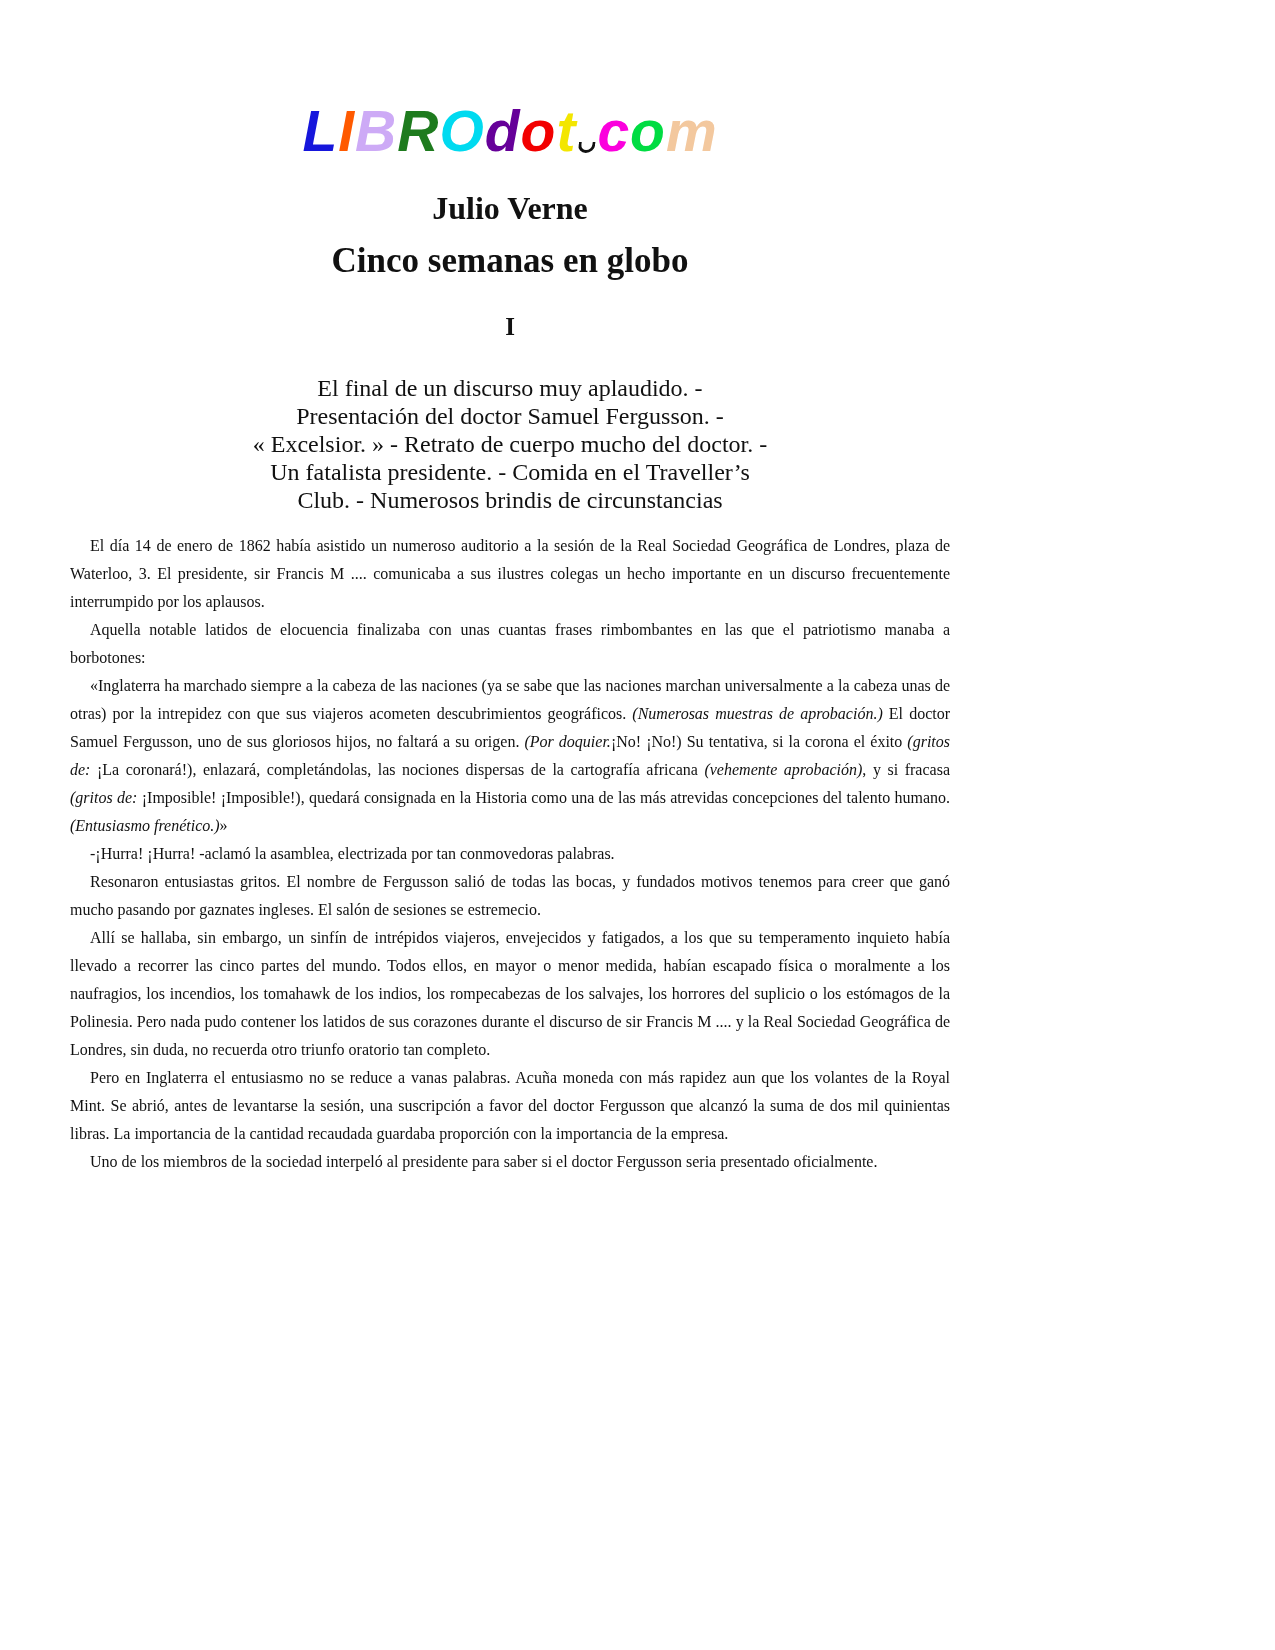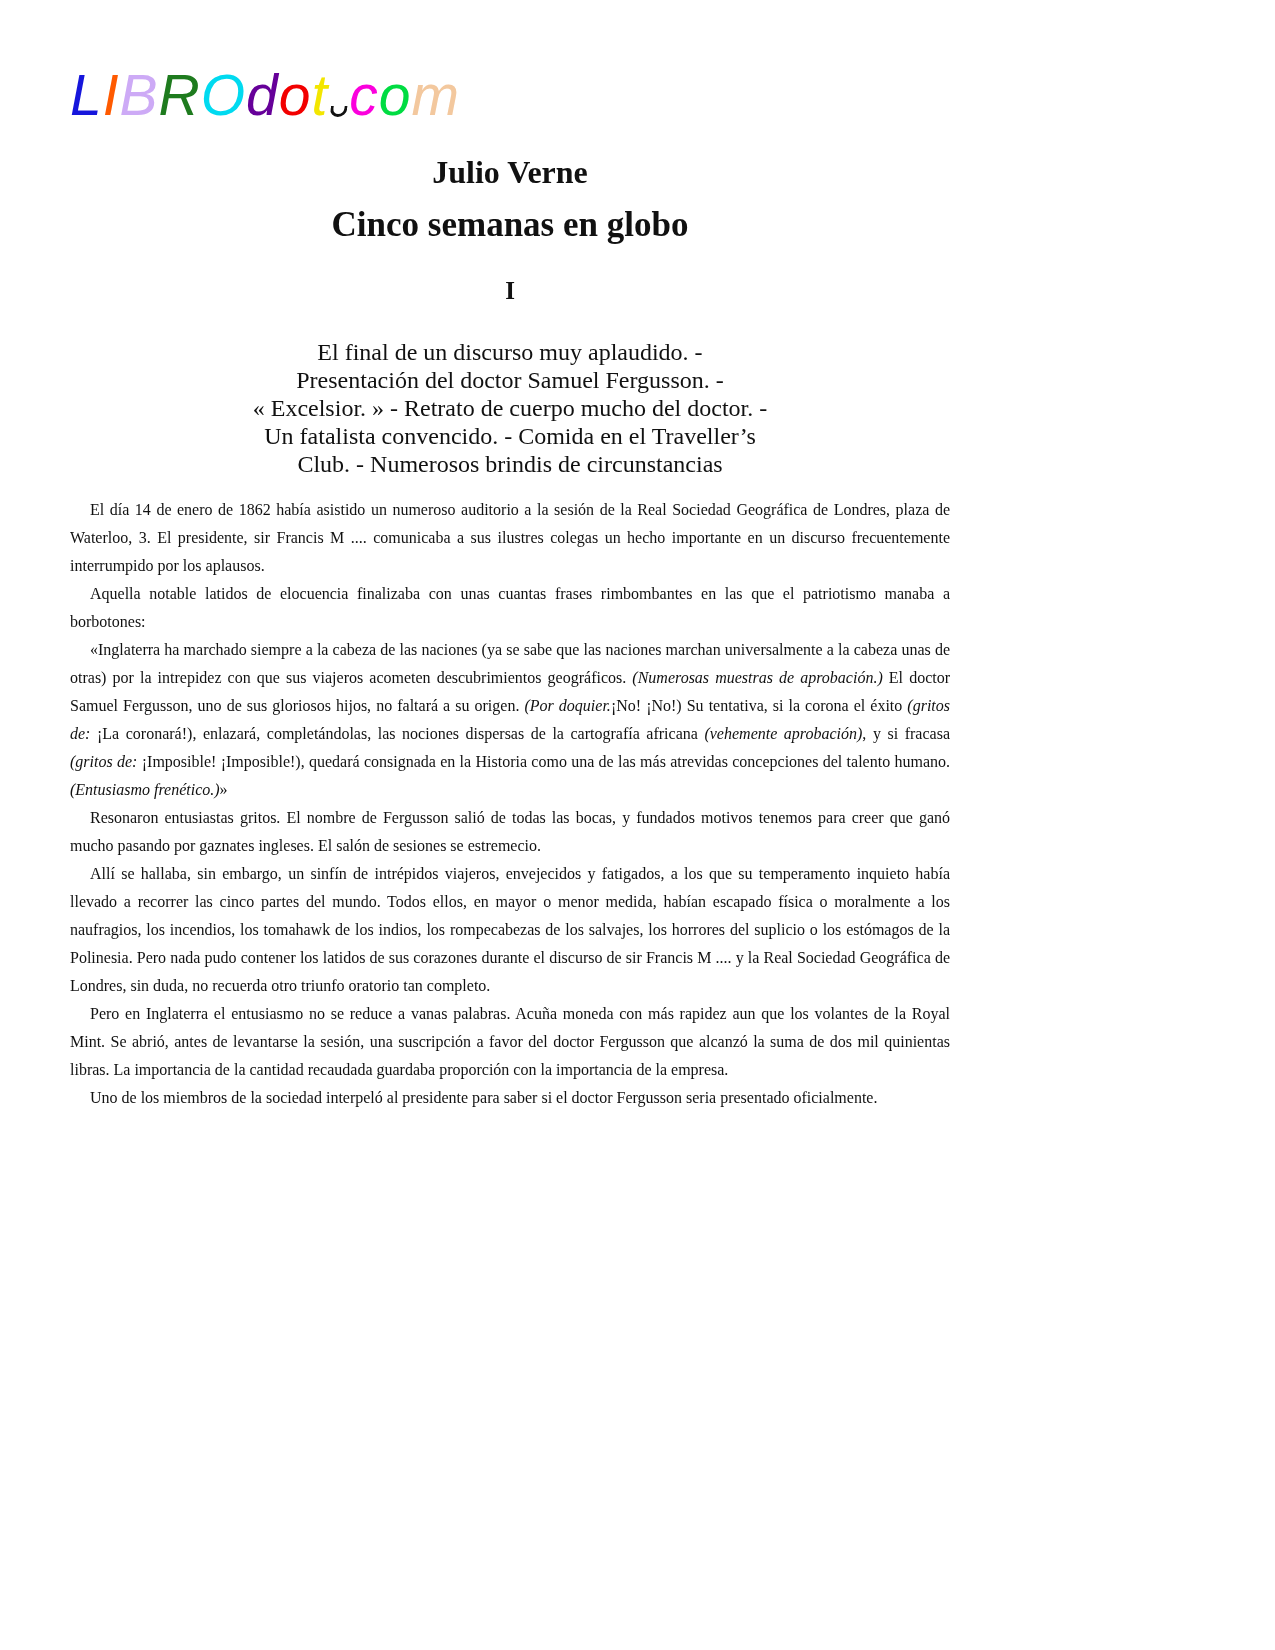--- a/index.html
+++ b/index.html
@@ -15,24 +15,24 @@
     color: #111111;
     font-family: "Liberation Serif", serif;
     overflow: hidden;
   }
   .content {
     margin-left: 70px;
     width: 880px;
   }
   
   .logo {
-    padding-top: 60px;
-    text-align: left;
+    padding-top: 96px;
+    text-align: center;
     font-family: "Liberation Sans", sans-serif;
-    font-weight: normal;
+    font-weight: bold;
     font-style: italic;
     font-size: 57px;
     line-height: 70px;
     letter-spacing: 1px;
     white-space: nowrap;
   }
   .logo-letter { display: inline; }
   .dot-mark {
     display: inline-block;
     width: 11px;
@@ -98,28 +98,29 @@
     <div class="author">Julio Verne</div>
 
     <h1 class="book-title">Cinco semanas en globo</h1>
 
     <div class="chapter">I</div>
 
     <div class="summary">
         <div class="summary-line">El final de un discurso muy aplaudido. -</div>
         <div class="summary-line">Presentación del doctor Samuel Fergusson. -</div>
         <div class="summary-line">« Excelsior. » - Retrato de cuerpo mucho del doctor. -</div>
-        <div class="summary-line">Un fatalista convencido. - Comida en el Traveller’s</div>
+        <div class="summary-line">Un fatalista presidente. - Comida en el Traveller’s</div>
         <div class="summary-line">Club. - Numerosos brindis de circunstancias</div>
       </div>
 
     <div class="body-text">
         <p><span class="seg-roman">El día 14 de enero de 1862 había asistido un numeroso auditorio a la sesión de la Real Sociedad Geográfica de Londres, plaza de Waterloo, 3. El presidente, sir Francis M .... comunicaba a sus ilustres colegas un hecho importante en un discurso frecuentemente interrumpido por los aplausos.</span></p>
         <p><span class="seg-roman">Aquella notable latidos de elocuencia finalizaba con unas cuantas frases rimbombantes en las que el patriotismo manaba a borbotones:</span></p>
         <p><span class="seg-roman">«Inglaterra ha marchado siempre a la cabeza de las naciones (ya se sabe que las naciones marchan universalmente a la cabeza unas de otras) por la intrepidez con que sus viajeros acometen descubrimientos geográficos. </span><span class="seg-italic">(Numerosas muestras de aprobación.)</span><span class="seg-roman"> El doctor Samuel Fergusson, uno de sus gloriosos hijos, no faltará a su origen. </span><span class="seg-italic">(Por doquier.</span><span class="seg-roman">¡No! ¡No!) Su tentativa, si la corona el éxito </span><span class="seg-italic">(gritos de:</span><span class="seg-roman"> ¡La coronará!), enlazará, completándolas, las nociones dispersas de la cartografía africana </span><span class="seg-italic">(vehemente aprobación)</span><span class="seg-roman">, y si fracasa </span><span class="seg-italic">(gritos de:</span><span class="seg-roman"> ¡Imposible! ¡Imposible!), quedará consignada en la Historia como una de las más atrevidas concepciones del talento humano. </span><span class="seg-italic">(Entusiasmo frenético.)</span><span class="seg-roman">»</span></p>
+        <p><span class="seg-roman">-¡Hurra! ¡Hurra! -aclamó la asamblea, electrizada por tan conmovedoras palabras.</span></p>
         <p><span class="seg-roman">Resonaron entusiastas gritos. El nombre de Fergusson salió de todas las bocas, y fundados motivos tenemos para creer que ganó mucho pasando por gaznates ingleses. El salón de sesiones se estremecio.</span></p>
         <p><span class="seg-roman">Allí se hallaba, sin embargo, un sinfín de intrépidos viajeros, envejecidos y fatigados, a los que su temperamento inquieto había llevado a recorrer las cinco partes del mundo. Todos ellos, en mayor o menor medida, habían escapado física o moralmente a los naufragios, los incendios, los tomahawk de los indios, los rompecabezas de los salvajes, los horrores del suplicio o los estómagos de la Polinesia. Pero nada pudo contener los latidos de sus corazones durante el discurso de sir Francis M .... y la Real Sociedad Geográfica de Londres, sin duda, no recuerda otro triunfo oratorio tan completo.</span></p>
         <p><span class="seg-roman">Pero en Inglaterra el entusiasmo no se reduce a vanas palabras. Acuña moneda con más rapidez aun que los volantes de la Royal Mint. Se abrió, antes de levantarse la sesión, una suscripción a favor del doctor Fergusson que alcanzó la suma de dos mil quinientas libras. La importancia de la cantidad recaudada guardaba proporción con la importancia de la empresa.</span></p>
         <p><span class="seg-roman">Uno de los miembros de la sociedad interpeló al presidente para saber si el doctor Fergusson seria presentado oficialmente.</span></p>
       </div>
 
   </div>
 </div>
 
 </body></html>

